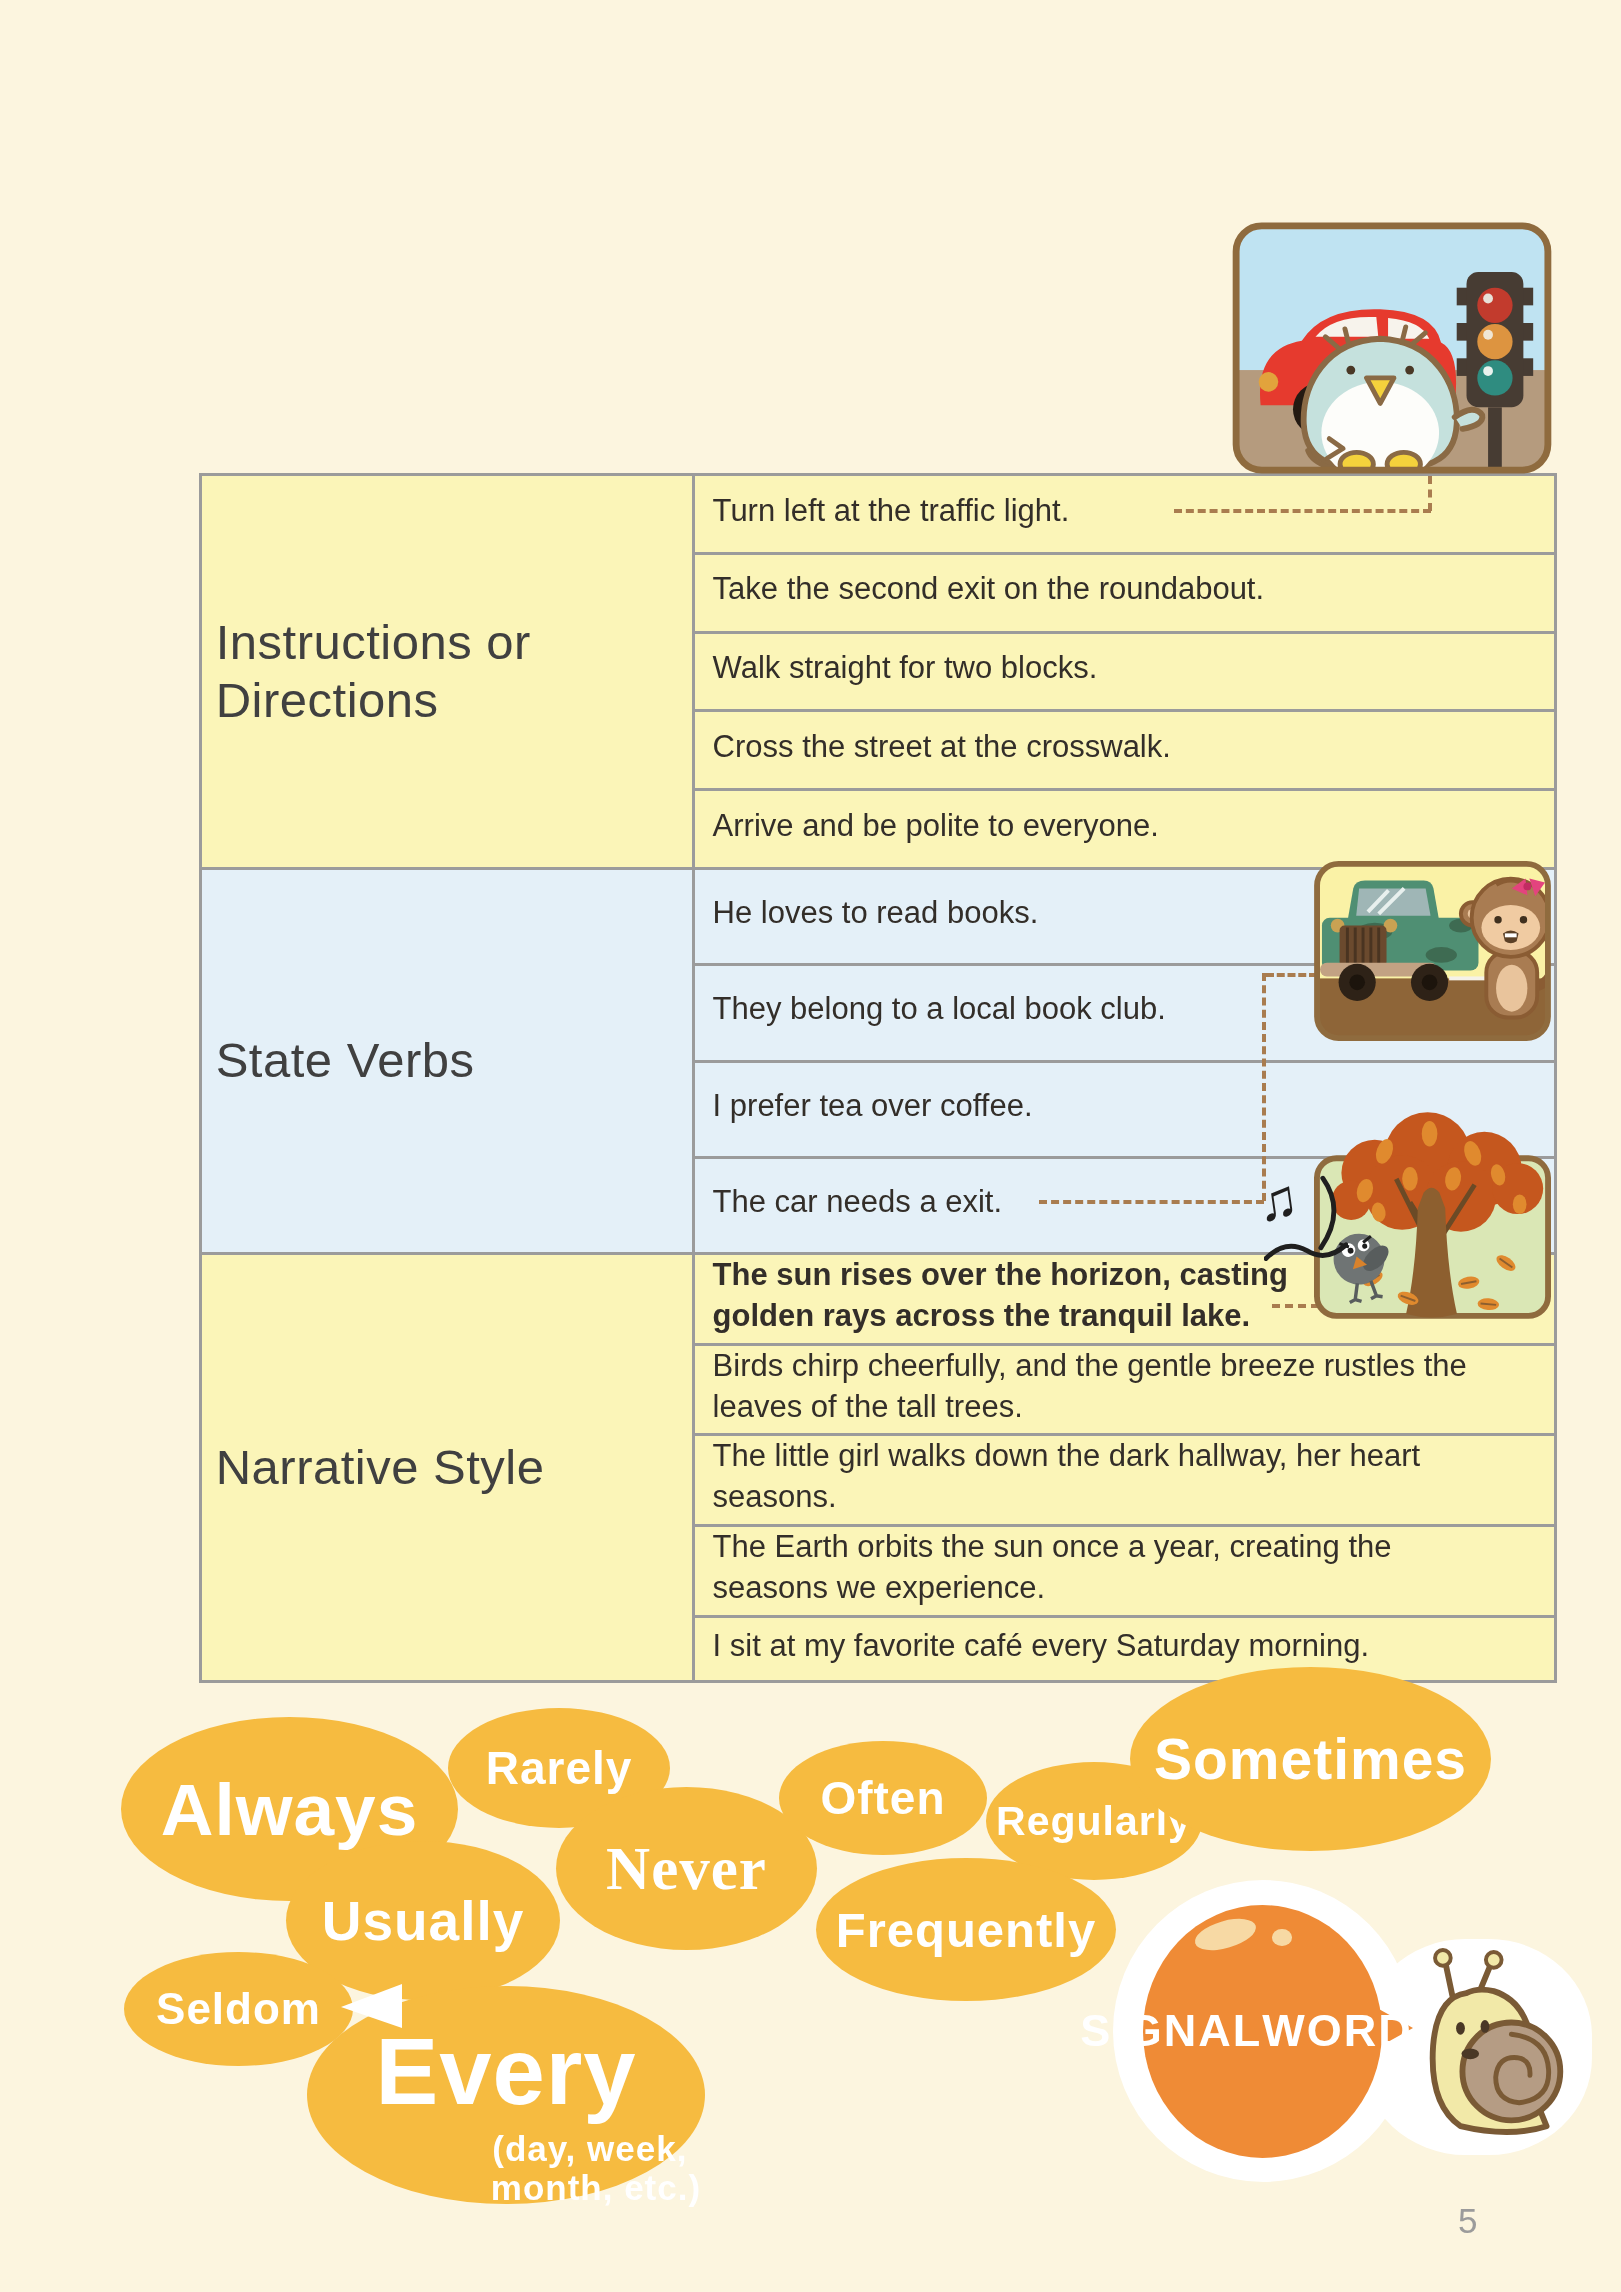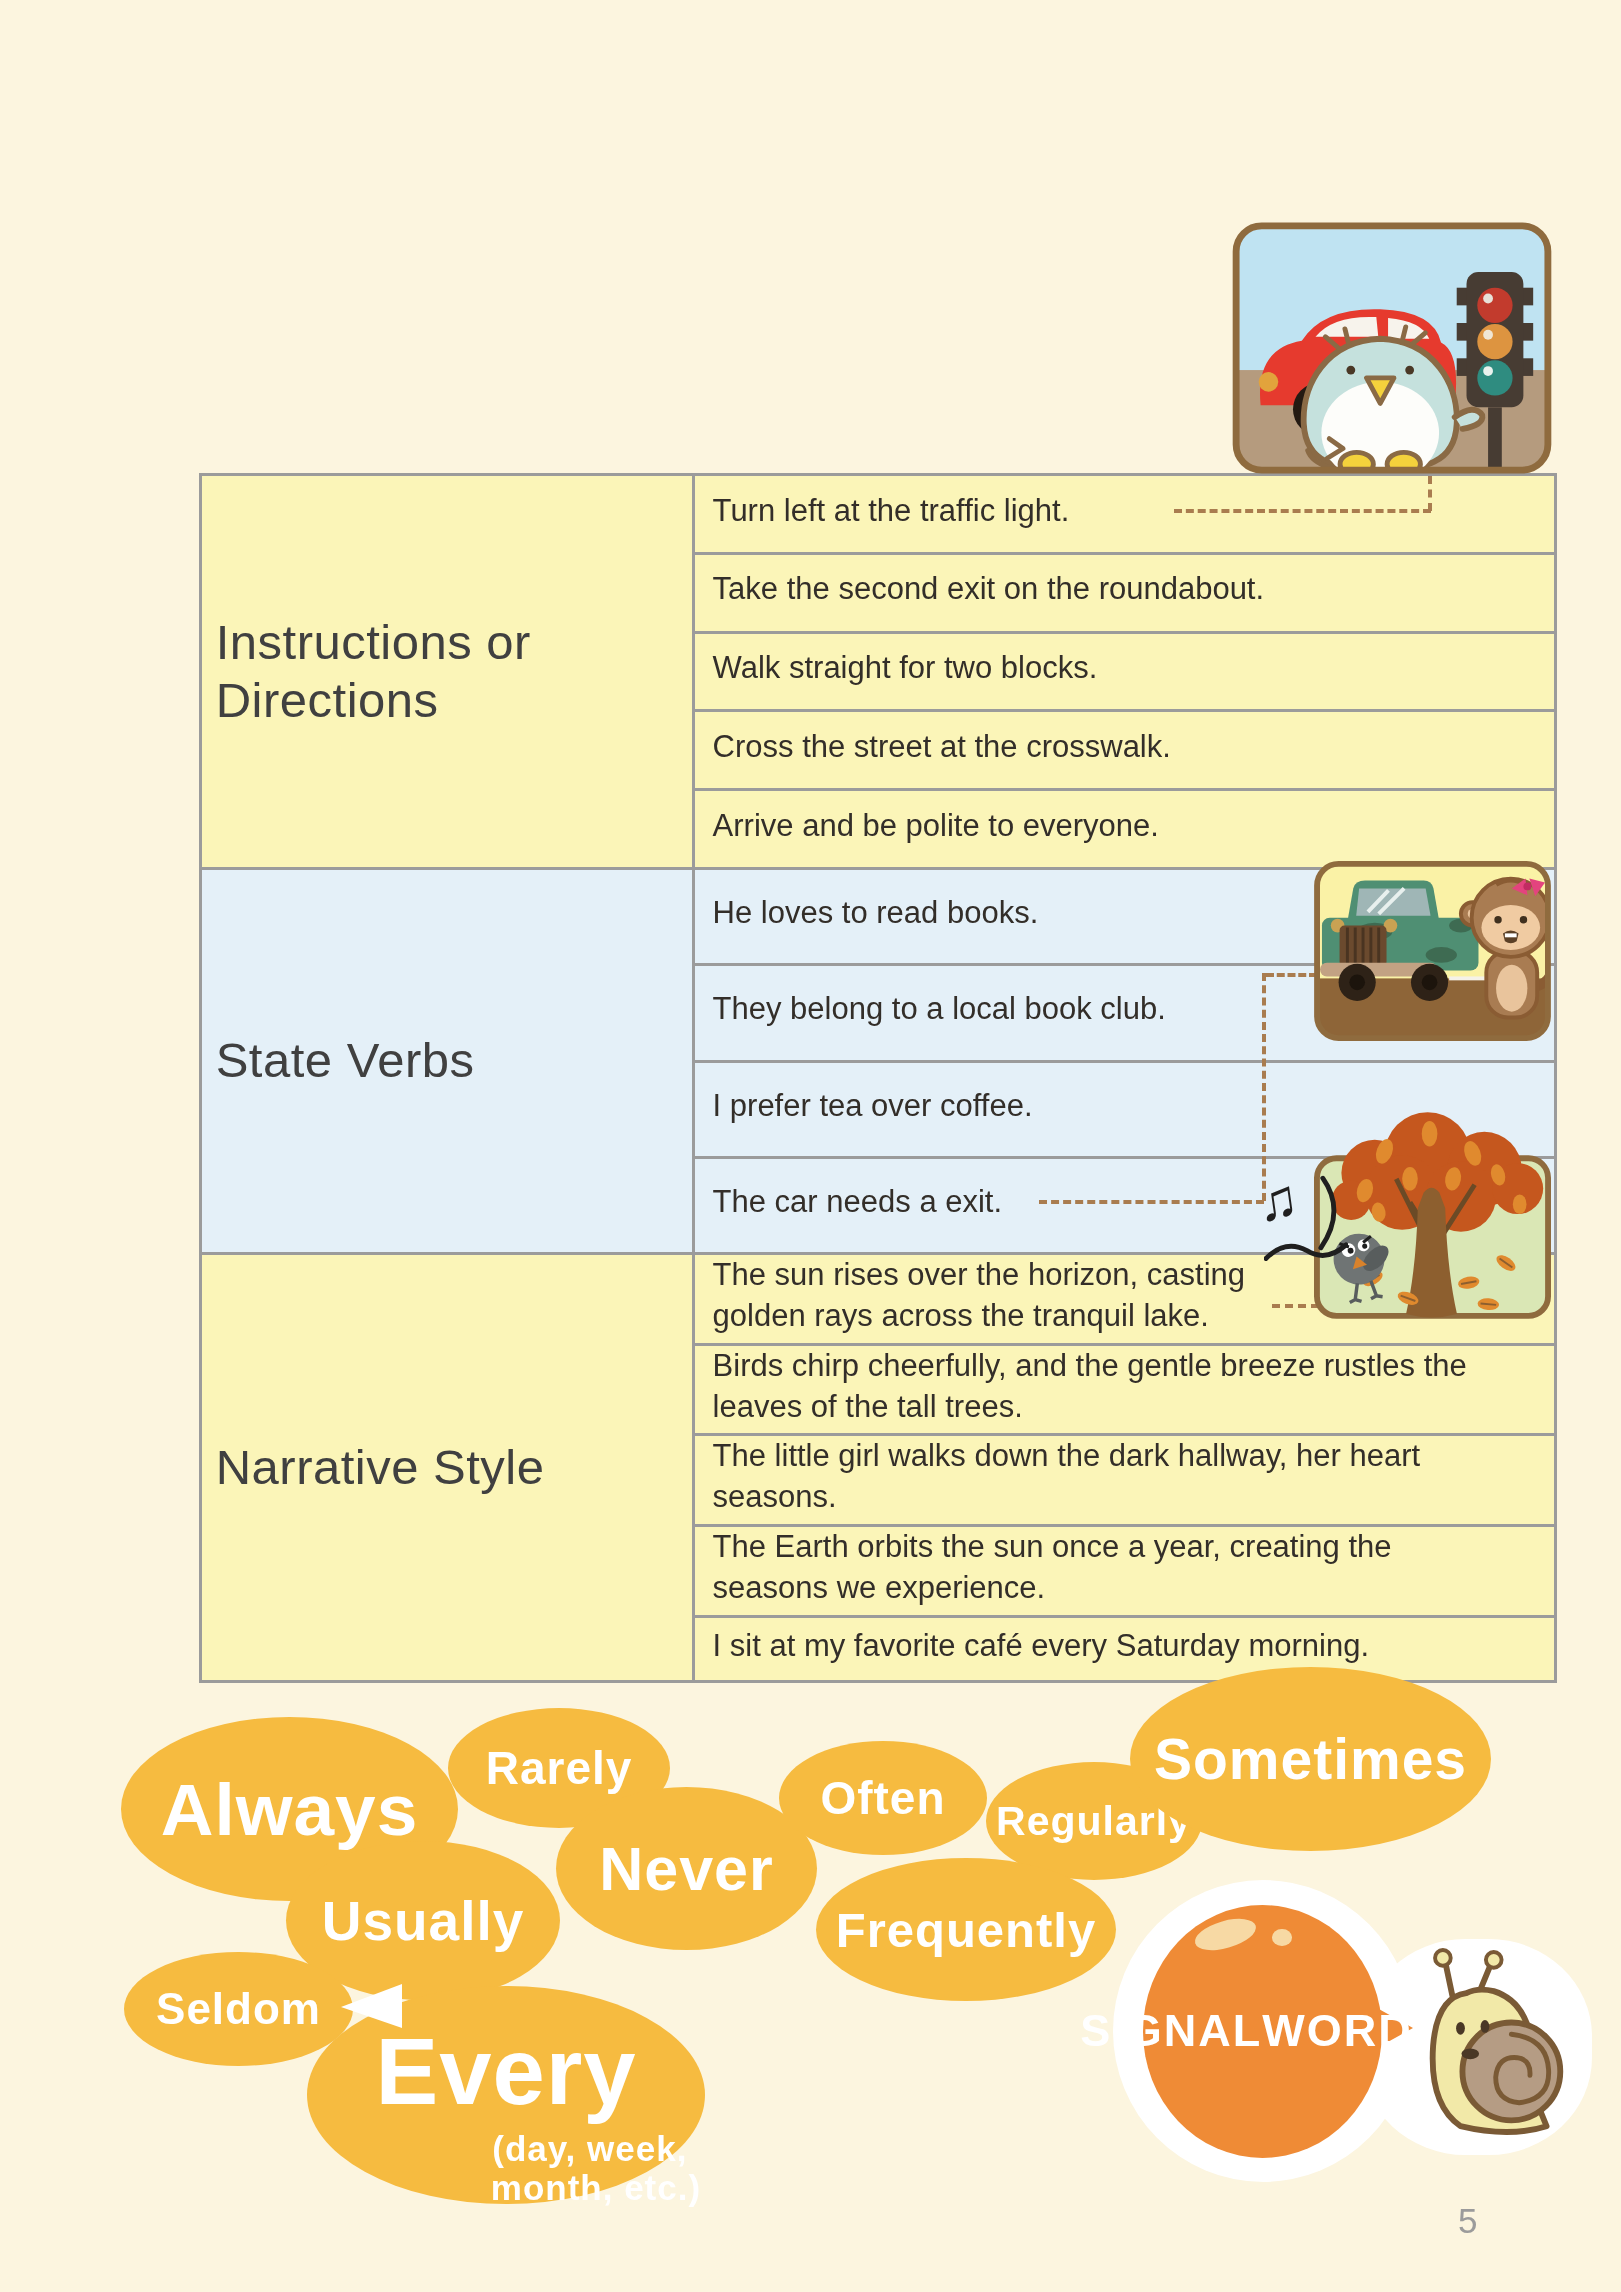--- a/index.html
+++ b/index.html
@@ -30,21 +30,21 @@
     font-size:49px;line-height:1.18;color:#404040;letter-spacing:0.5px;
   }
   .rows{flex:1;display:flex;flex-direction:column;min-width:0;}
   .row{
     flex:1;display:flex;align-items:center;
     padding:0 13.7px 5.9px 17.6px;
     font-size:31px;color:#332E29;line-height:1.32;
   }
   .row + .row{border-top:3.9px solid #9B9B9B;}
   .sent{display:block;}
-  .mw1{max-width:598px;}
+  .mw1{max-width:598px;font-weight:bold;}
   .mw2{max-width:804px;}
   .mw3{max-width:814px;}
   .mw4{max-width:765px;}
 
   
   .dash-h{position:absolute;height:0;border-top:4.9px dashed #A97C4F;}
   .dash-v{position:absolute;width:0;border-left:4.9px dashed #A97C4F;}
 
   
   .illu{position:absolute;overflow:visible;}
@@ -56,21 +56,21 @@
   }
 
   
   .bubble{
     position:absolute;background:#F6BB40;border-radius:50%;
     display:flex;align-items:center;justify-content:center;
     color:#FFFFFF;font-weight:bold;letter-spacing:1px;
   }
   .b-always    {left:121px; top:1717px;width:337px;height:184px;font-size:73px;}
   .b-rarely    {left:448px; top:1708px;width:222px;height:120px;font-size:46px;}
-  .b-never     {left:556px; top:1787px;width:261px;height:163px;font-size:61px;}
+  .b-never     {left:556px; top:1787px;width:261px;height:163px;font-size:61px;font-family:Liberation Serif, serif;}
   .b-usually   {left:286px; top:1841px;width:274px;height:159px;font-size:55px;}
   .b-seldom    {left:124px; top:1952px;width:229px;height:114px;font-size:44px;}
   .b-every     {left:307px; top:1986px;width:398px;height:218px;font-size:94px;}
   .b-often     {left:779px; top:1741px;width:208px;height:114px;font-size:46px;}
   .b-regularly {left:986px;top:1762px;width:216px;height:118px;font-size:41px;}
   .b-sometimes {left:1130px;top:1667px;width:361px;height:184px;font-size:57px;}
   .b-frequently{left:816px; top:1858px;width:300px;height:143px;font-size:49px;}
   .every-word{position:relative;top:-23.5px;}
   .every-note{
     position:absolute;right:17.6px;color:#fff;font-weight:bold;

